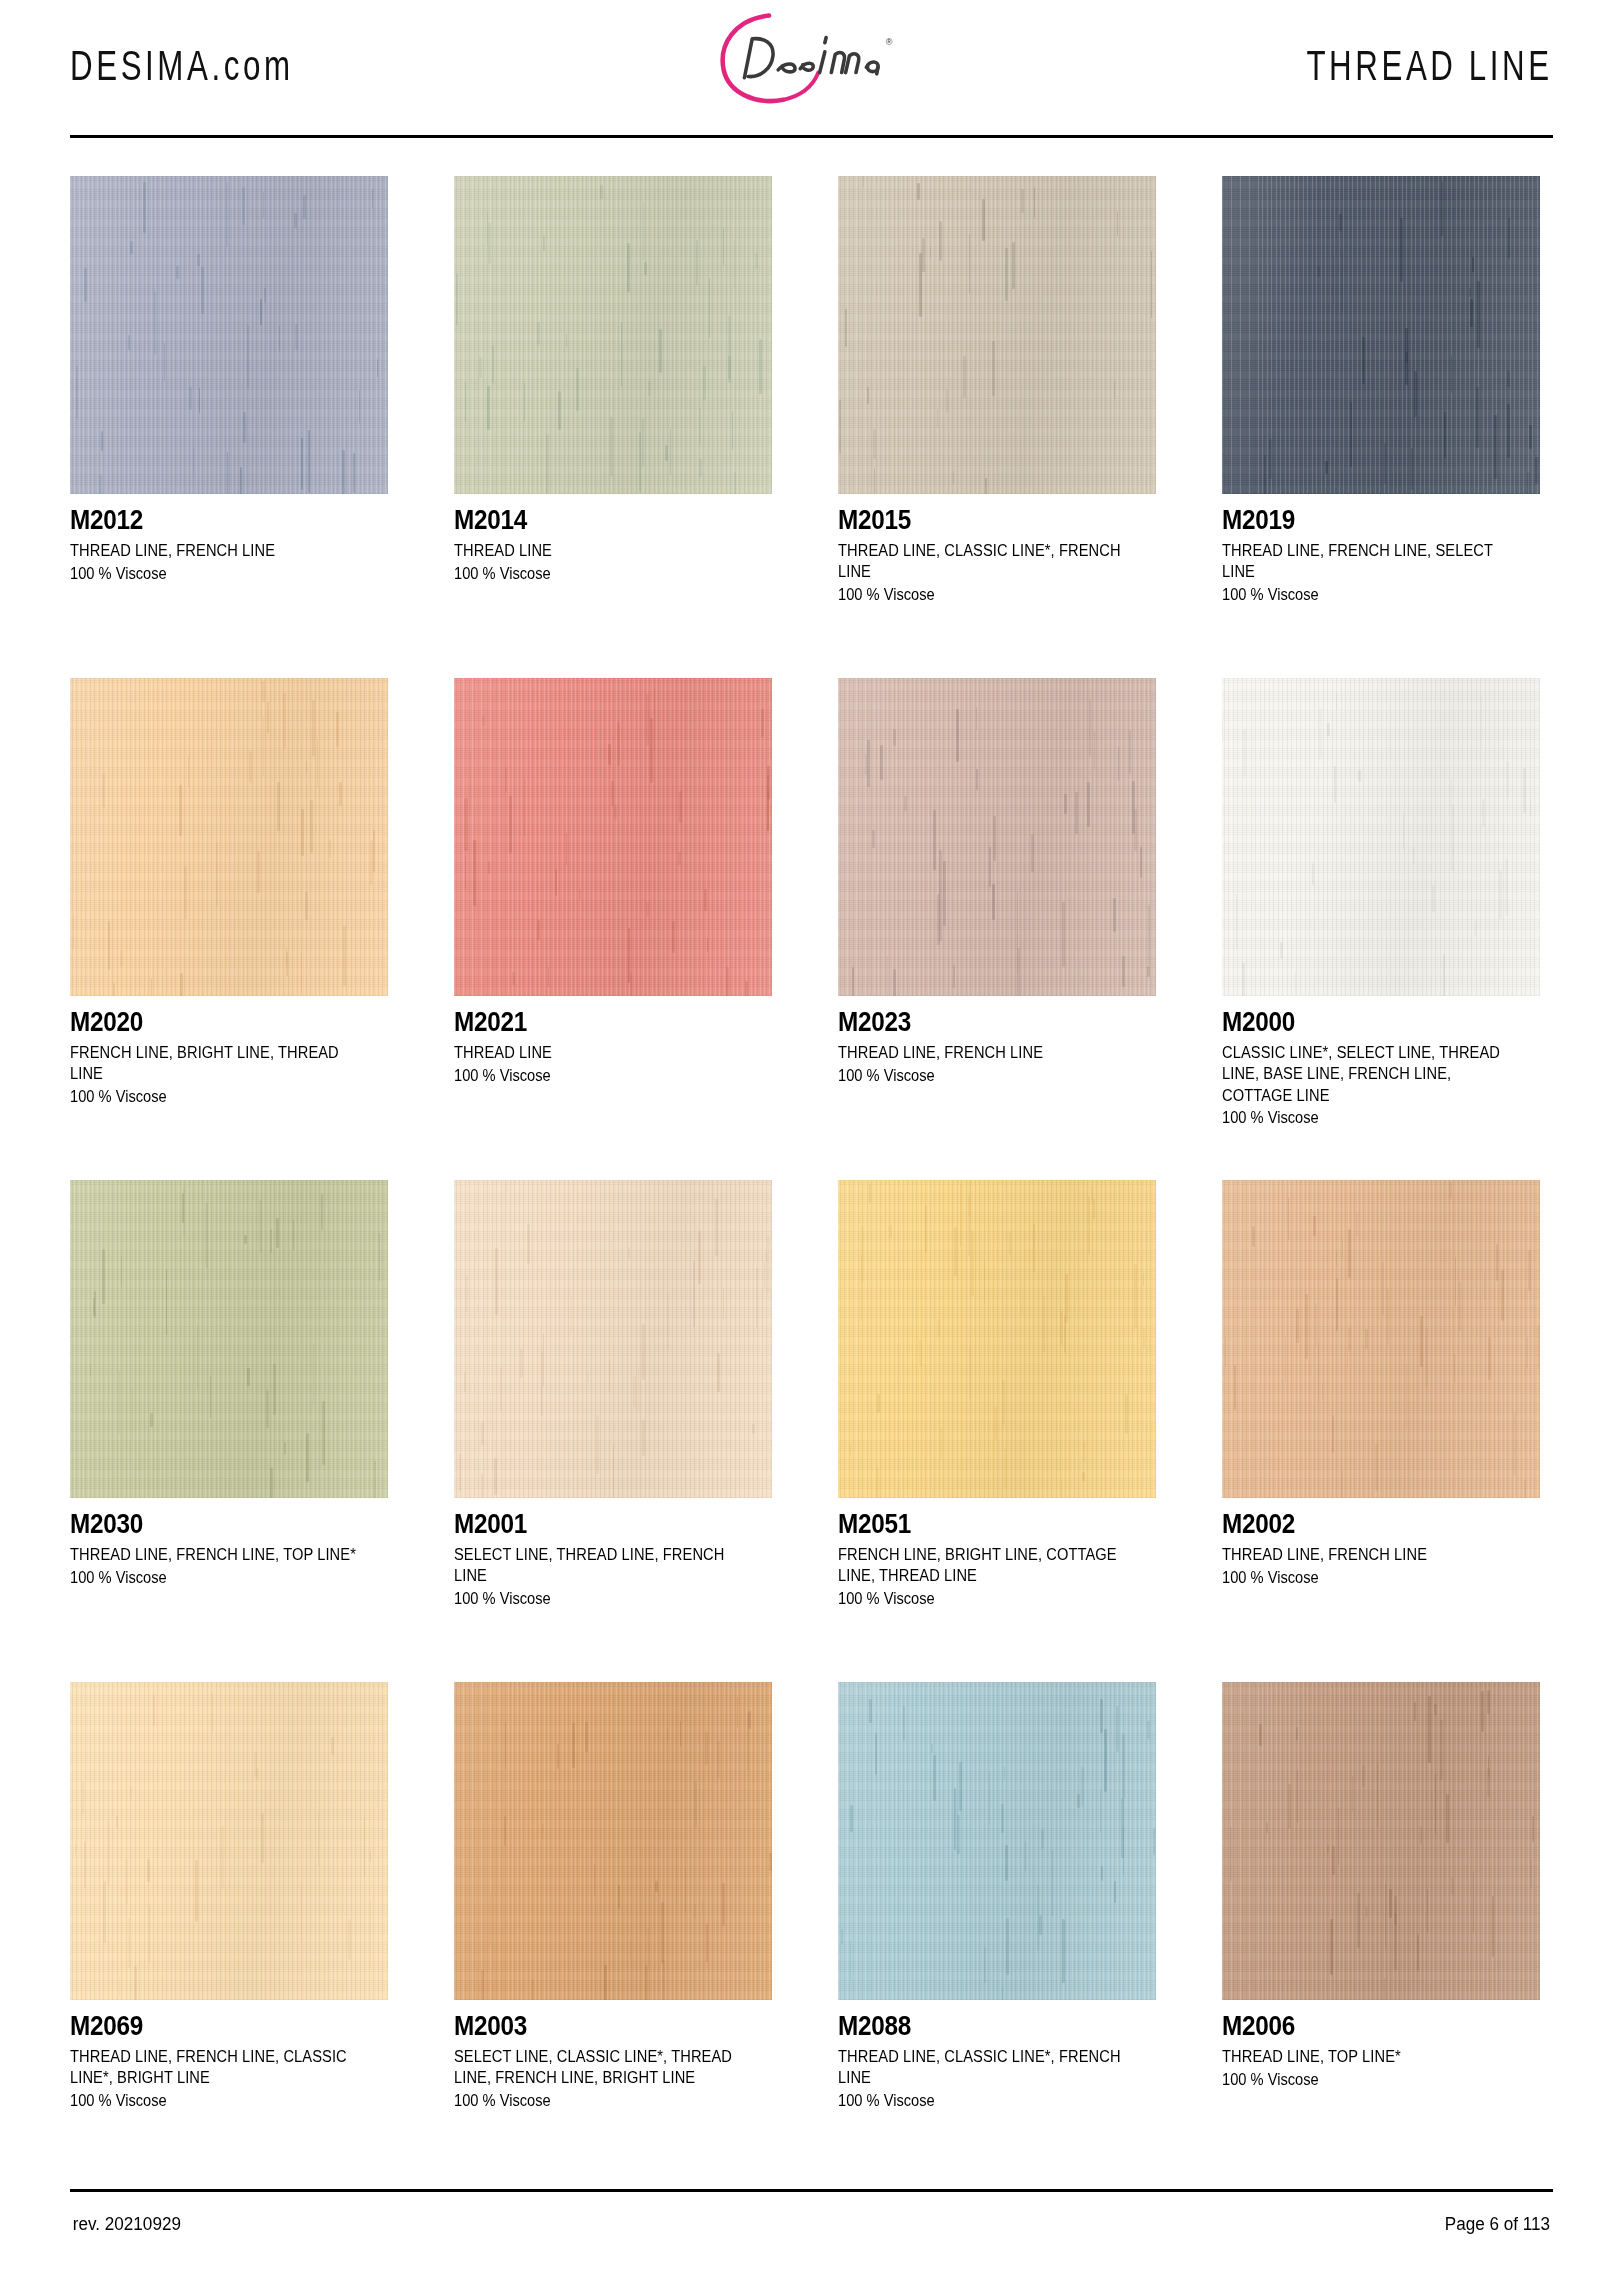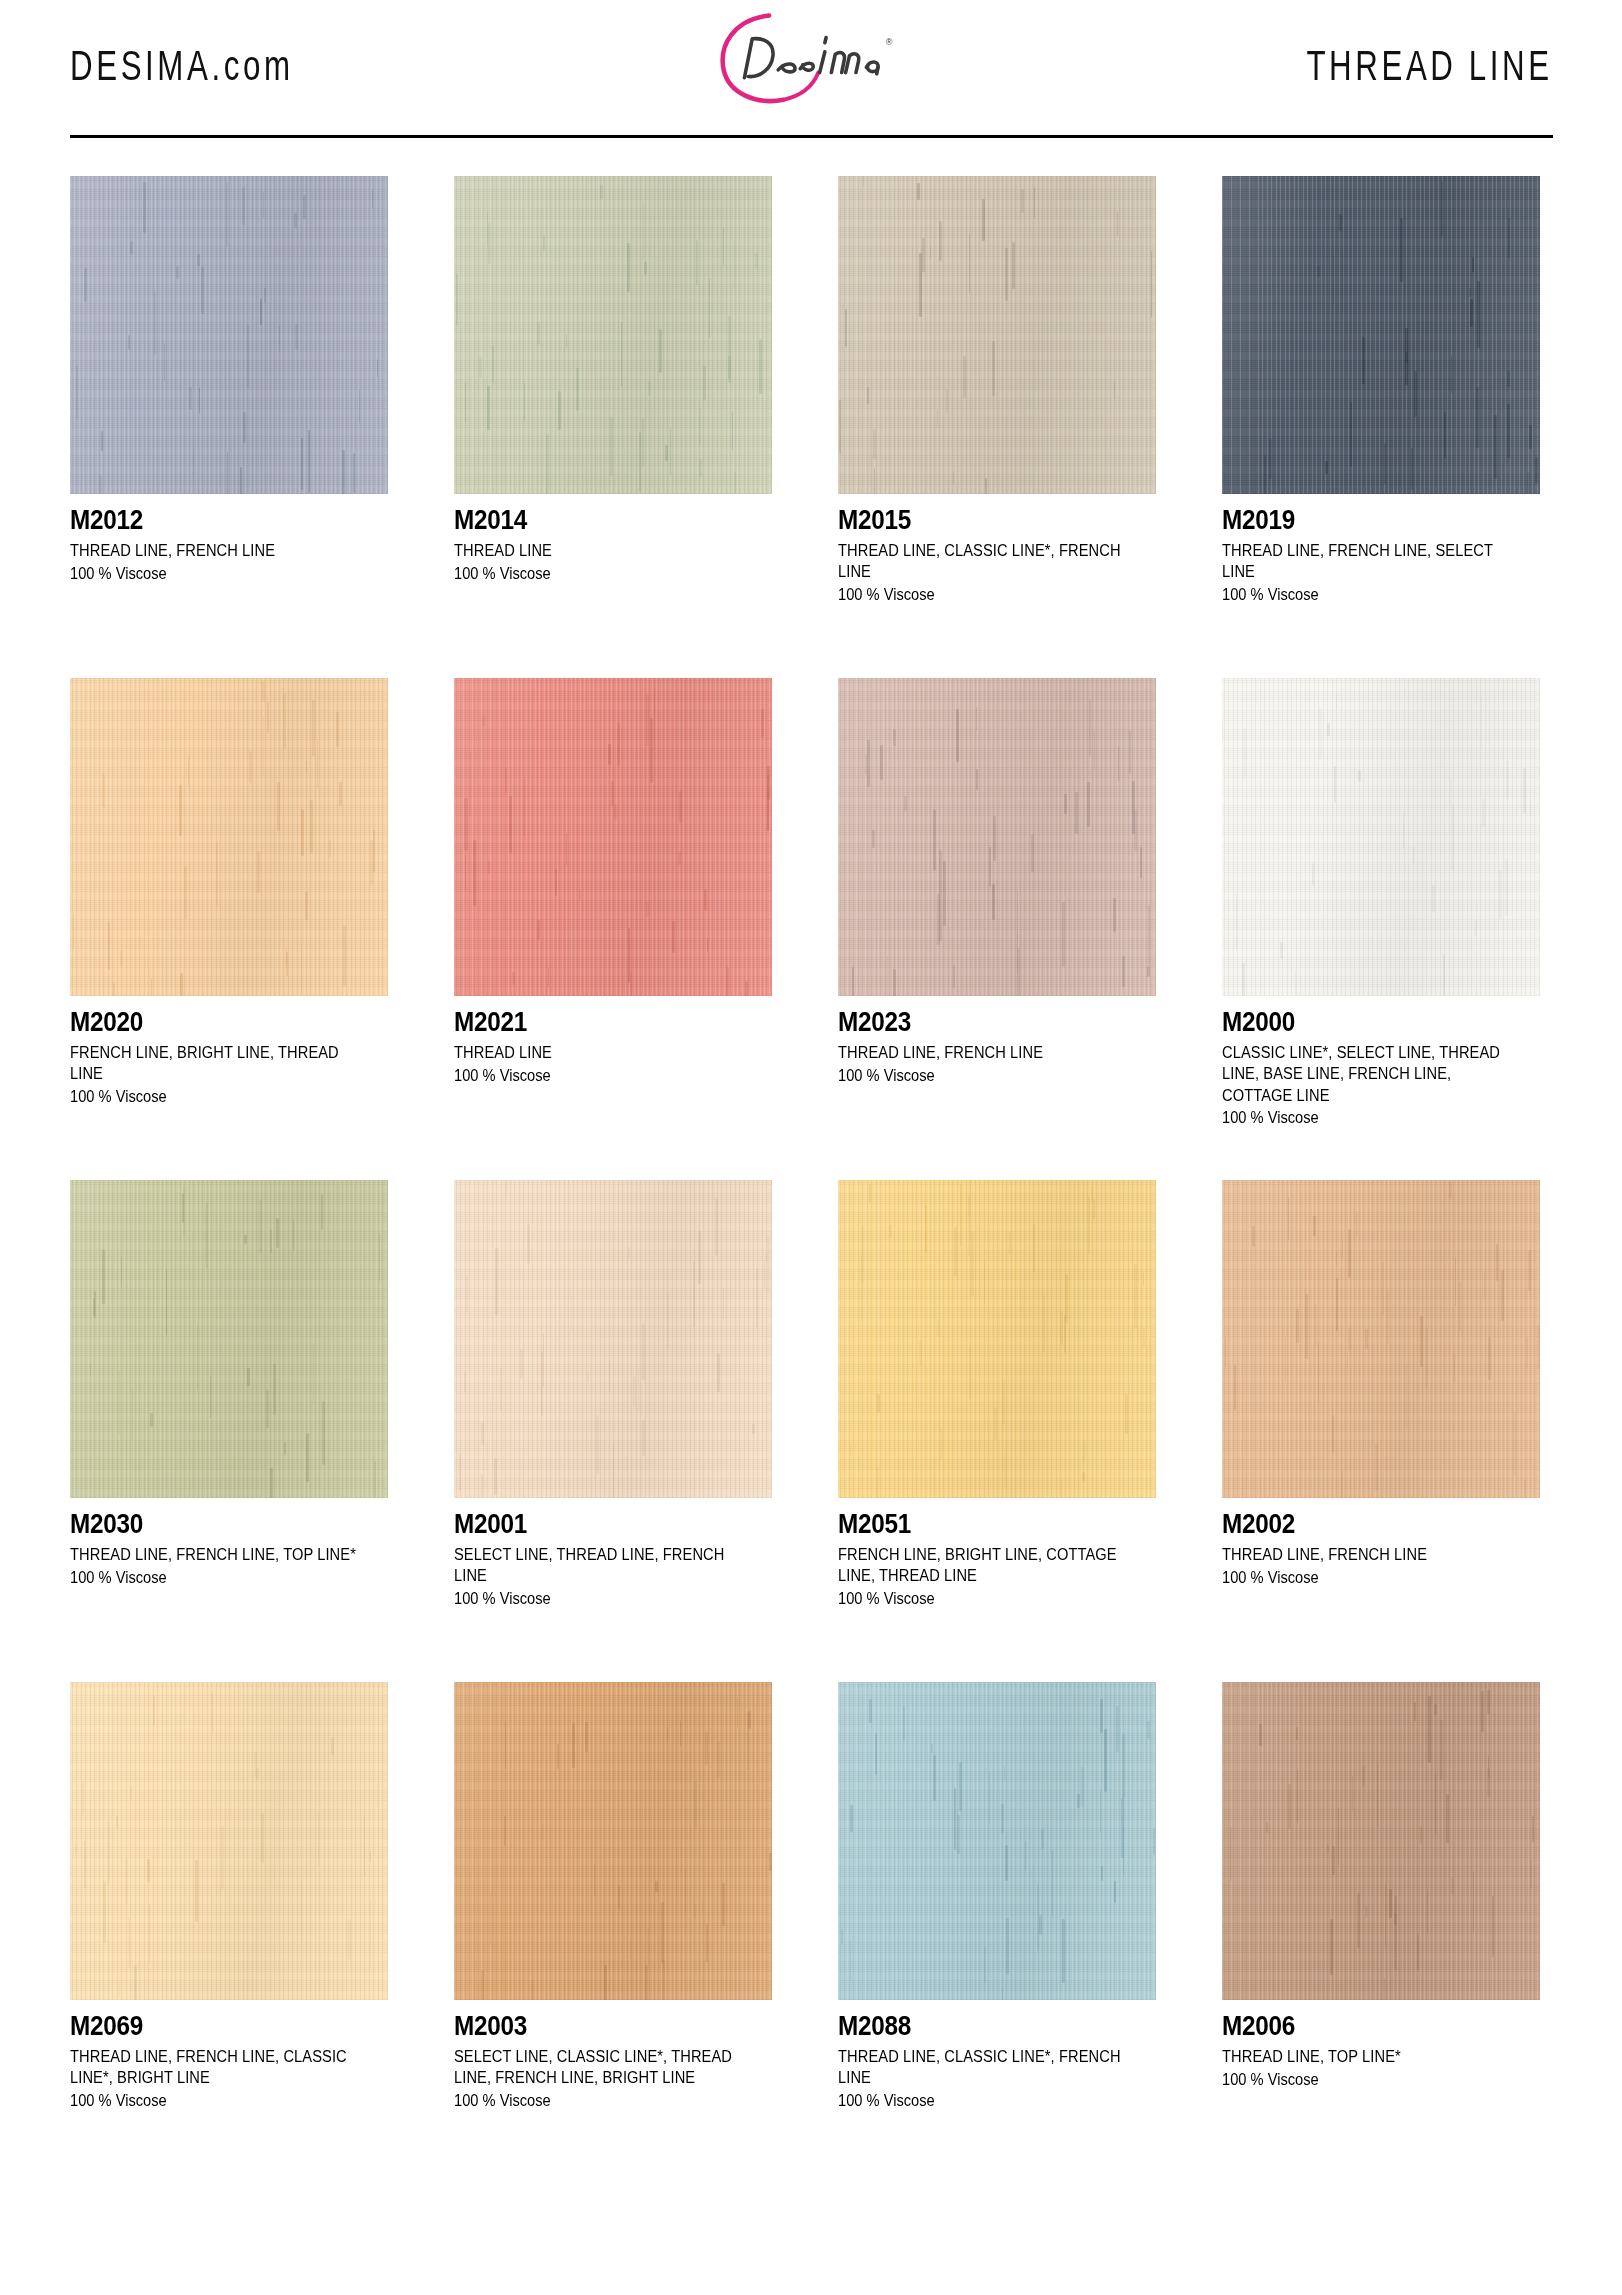--- a/index.html
+++ b/index.html
@@ -990,15 +990,22 @@
       </div>
       <div class="caption">
         <div class="code">M2006</div>
         <div class="lines">THREAD LINE, TOP LINE*</div>
         <div class="composition">100 % Viscose</div>
       </div>
     </div>
 
   </div>
 
+  <div class="footer-wrap">
+    <div class="rule"></div>
+    <div class="footer">
+      <span>rev. 20210929</span>
+      <span class="r">Page 6 of 113</span>
+    </div>
+  </div>
 
 </div>
 
 
 </body></html>

